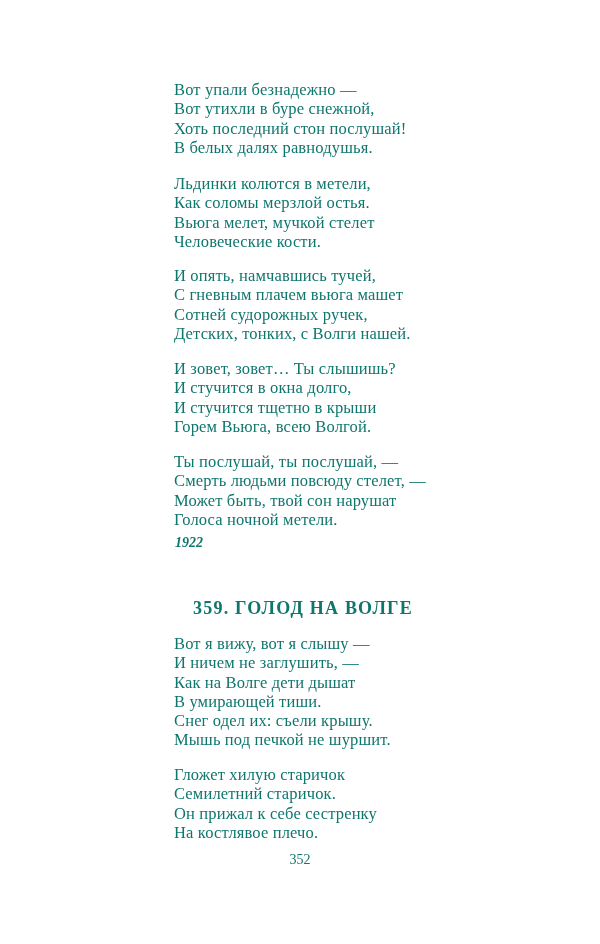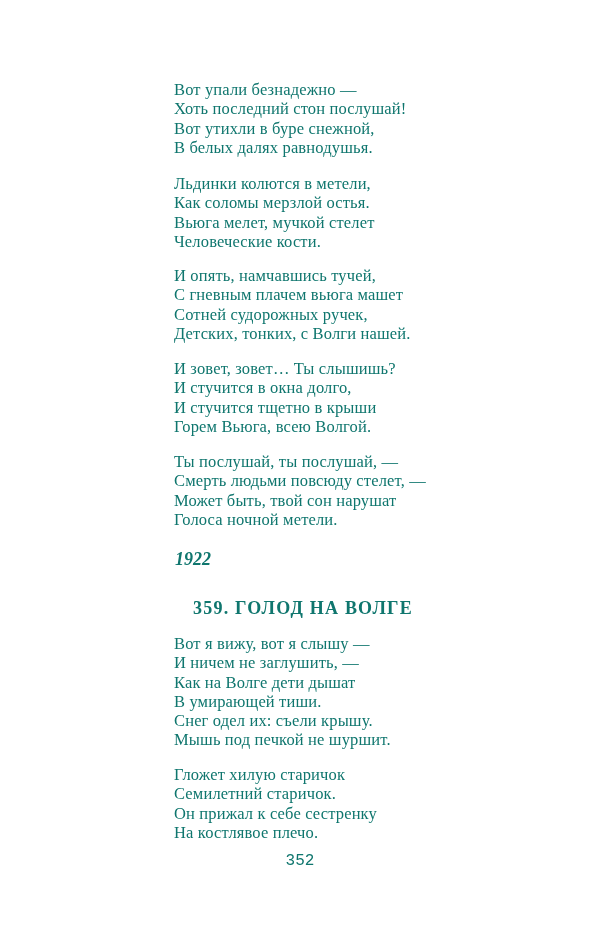--- a/index.html
+++ b/index.html
@@ -8,43 +8,43 @@
       position: absolute; left: 0; top: 0; width: 600px; height: 944px;
       color: #0f766e;
       font-family: "Liberation Serif", "DejaVu Serif", serif;
     }
     .stanza { position: absolute; left: 174px; }
     .line {
       font-size: 16.5px; line-height: 19.3px; white-space: nowrap;
       letter-spacing: 0.15px;
     }
     .year {
-      position: absolute; left: 175px; top: 549px;
-      font-size: 18px; font-style: italic; font-weight: bold;
+      position: absolute; left: 175px; top: 535px;
+      font-size: 14px; font-style: italic; font-weight: bold;
     }
     .title {
       position: absolute; left: 0; width: 600px; top: 598px; text-align: center;
       font-size: 18px; font-weight: bold; letter-spacing: 1.2px;
       padding-left: 6px; box-sizing: border-box;
     }
     .pagenum {
       position: absolute; left: 0; width: 600px; top: 852px; text-align: center;
-      font-family: Liberation Mono, monospace;
-      font-size: 16px;
+      font-family: Liberation Serif, serif;
+      font-size: 14px;
     }
   </style>
 </head>
 <body>
 
 <div class="page">
 
   <div class="stanza" style="top:80px;">
     <div class="line">Вот упали безнадежно —</div>
+    <div class="line">Вот утихли в буре снежной,</div>
     <div class="line">Хоть последний стон послушай!</div>
-    <div class="line">Вот утихли в буре снежной,</div>
     <div class="line">В белых далях равнодушья.</div>
   </div>
 
   <div class="stanza" style="top:174px;">
     <div class="line">Льдинки колются в метели,</div>
     <div class="line">Как соломы мерзлой остья.</div>
     <div class="line">Вьюга мелет, мучкой стелет</div>
     <div class="line">Человеческие кости.</div>
   </div>
 

